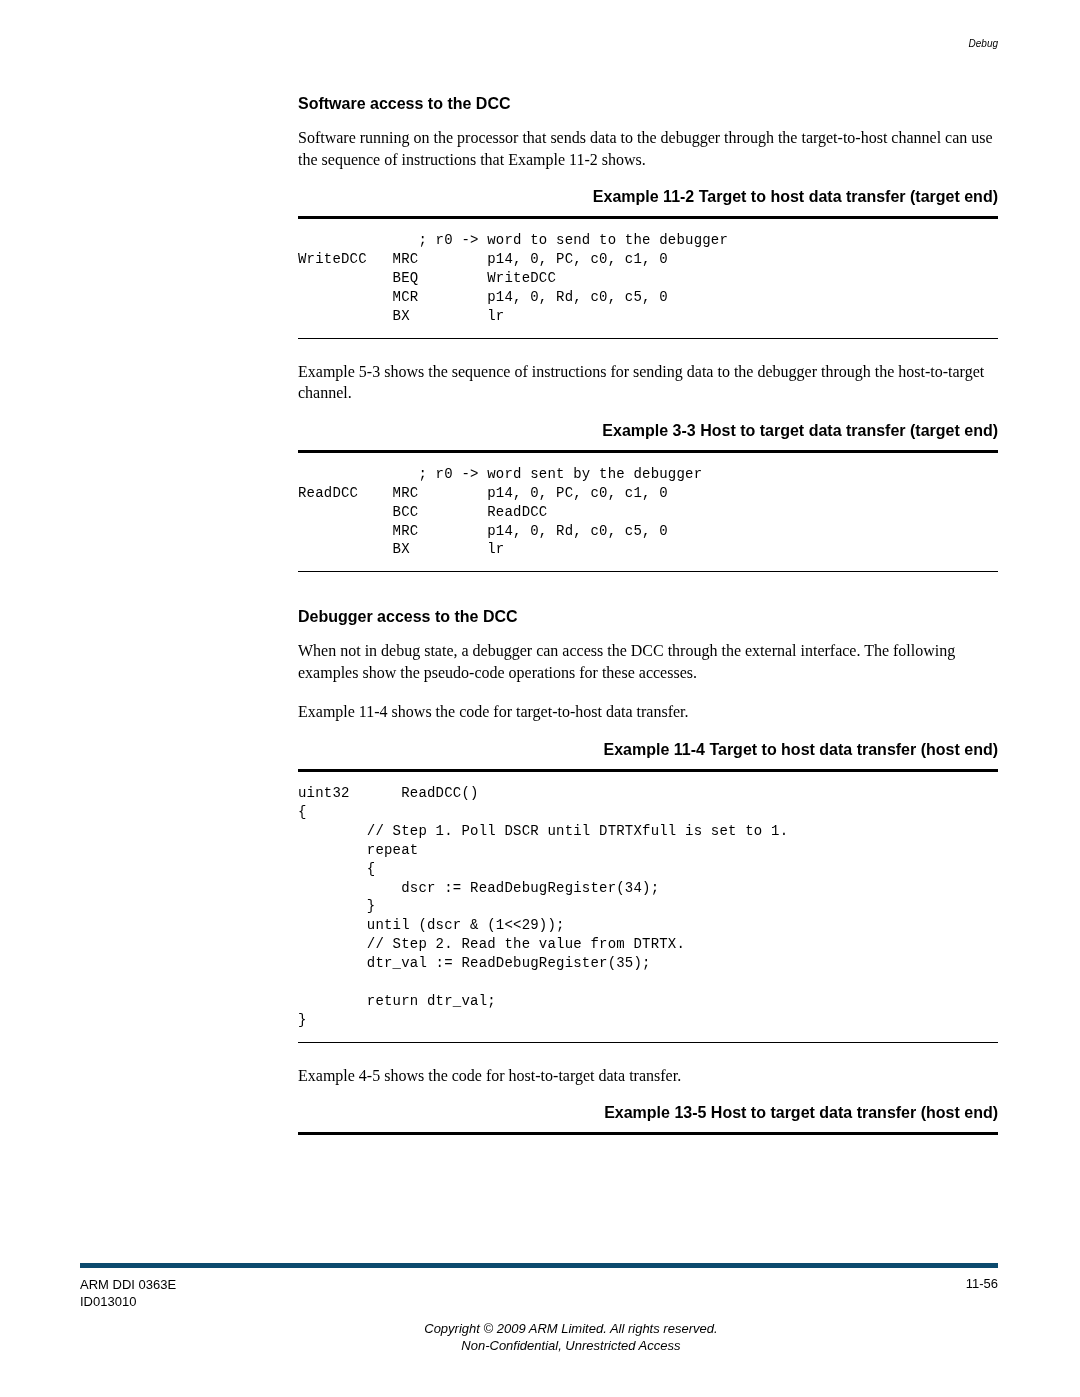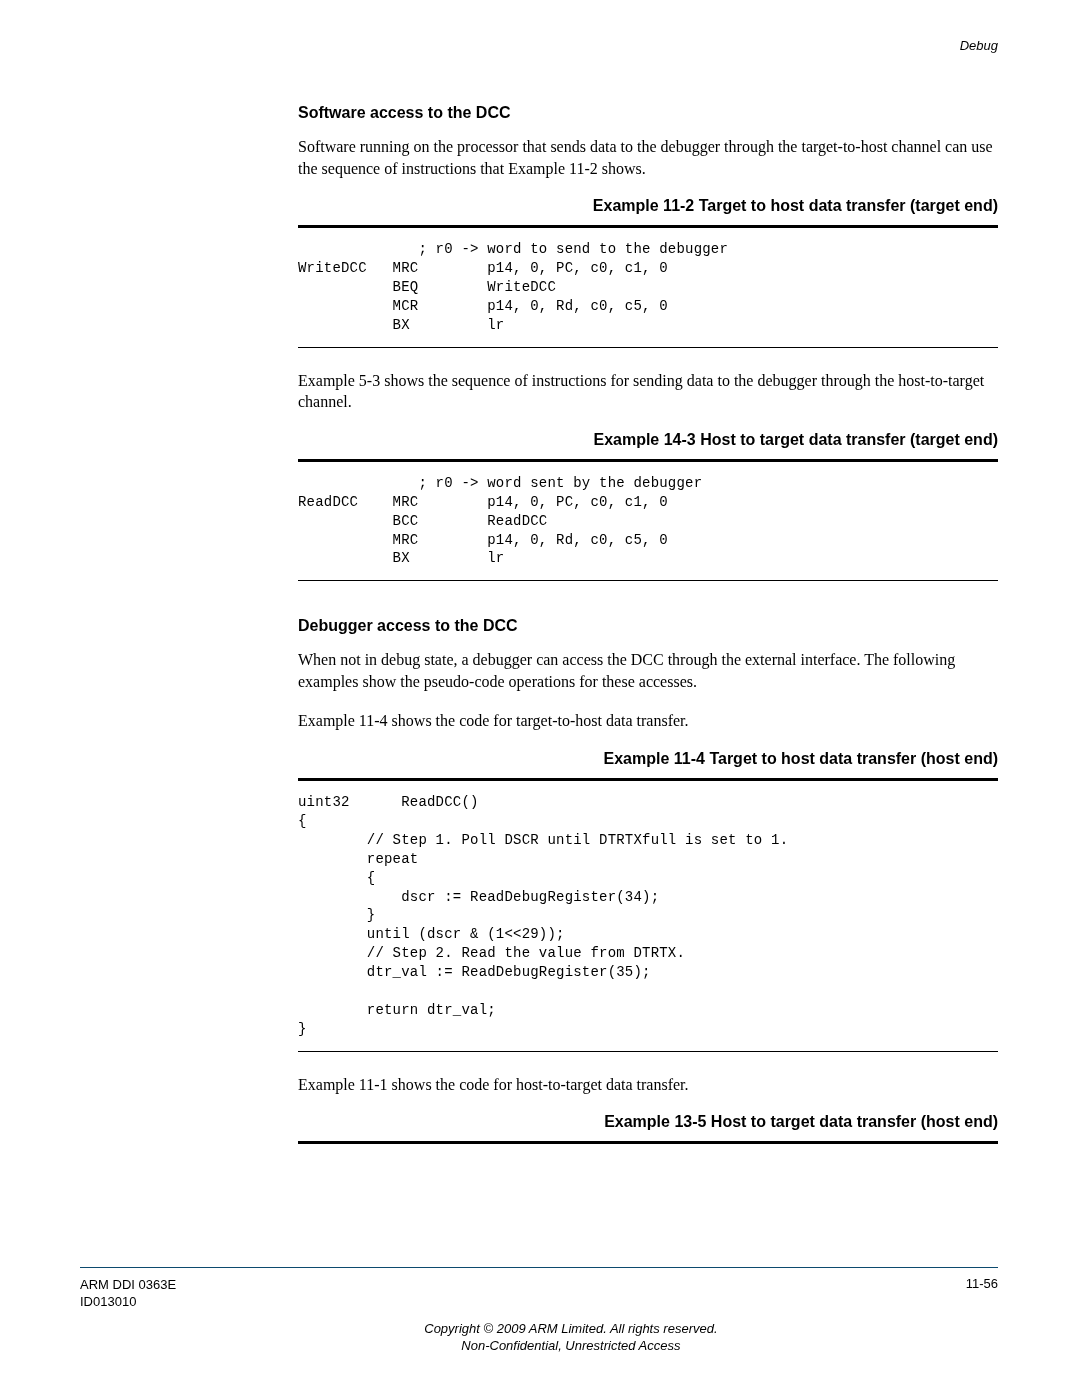--- a/index.html
+++ b/index.html
@@ -15,25 +15,25 @@
       position: relative;
       width: 100%;
       height: 100%;
     }
     .header-label {
       position: absolute;
       top: 38px;
       right: 82px;
       font-family: Arial, Helvetica, sans-serif;
       font-style: italic;
-      font-size: 13px;
+      font-size: 10px;
     }
     .content {
       position: absolute;
-      top: 104px;
+      top: 95px;
       left: 298px;
       right: 82px;
     }
     .section-heading {
       font-family: Arial, Helvetica, sans-serif;
       font-weight: bold;
       font-size: 16px;
       margin-bottom: 14px;
     }
     .body-text {
@@ -63,21 +63,21 @@
       white-space: pre;
       letter-spacing: 0.2px;
       margin-bottom: 6px;
       margin-top: 2px;
     }
     .footer {
       position: absolute;
       bottom: 42px;
       left: 80px;
       right: 82px;
-      border-top: 1px solid #0c4a6e;
+      border-top: 5px solid #0c4a6e;
       padding-top: 8px;
       display: flex;
       justify-content: space-between;
       align-items: flex-start;
       font-family: Arial, Helvetica, sans-serif;
       font-size: 13px;
     }
     .footer-left {
       text-align: left;
       line-height: 1.35;
@@ -108,21 +108,21 @@
     <div class="rule-thick"></div>
     <div class="code-block">              ; r0 -&gt; word to send to the debugger
 WriteDCC   MRC        p14, 0, PC, c0, c1, 0
            BEQ        WriteDCC
            MCR        p14, 0, Rd, c0, c5, 0
            BX         lr</div>
     <div class="rule-thin"></div>
 
     <div class="body-text">Example 5-3 shows the sequence of instructions for sending data to the debugger through the host-to-target channel.</div>
 
-    <div class="example-caption">Example 14-3 Host to target data transfer (target end)</div>
+    <div class="example-caption">Example 3-3 Host to target data transfer (target end)</div>
     <div class="rule-thick"></div>
     <div class="code-block">              ; r0 -&gt; word sent by the debugger
 ReadDCC    MRC        p14, 0, PC, c0, c1, 0
            BCC        ReadDCC
            MRC        p14, 0, Rd, c0, c5, 0
            BX         lr</div>
     <div class="rule-thin"></div>
 
     <div style="height: 14px"></div>
 
@@ -140,21 +140,21 @@
             dscr := ReadDebugRegister(34);
         }
         until (dscr &amp; (1&lt;&lt;29));
         // Step 2. Read the value from DTRTX.
         dtr_val := ReadDebugRegister(35);
 
         return dtr_val;
 }</div>
     <div class="rule-thin"></div>
 
-    <div class="body-text">Example 11-1 shows the code for host-to-target data transfer.</div>
+    <div class="body-text">Example 4-5 shows the code for host-to-target data transfer.</div>
 
     <div class="example-caption">Example 13-5 Host to target data transfer (host end)</div>
     <div class="rule-thick"></div>
 
   </div>
 
   <div class="footer">
     <div class="footer-left">
       <div>ARM DDI 0363E</div>
       <div>ID013010</div>

